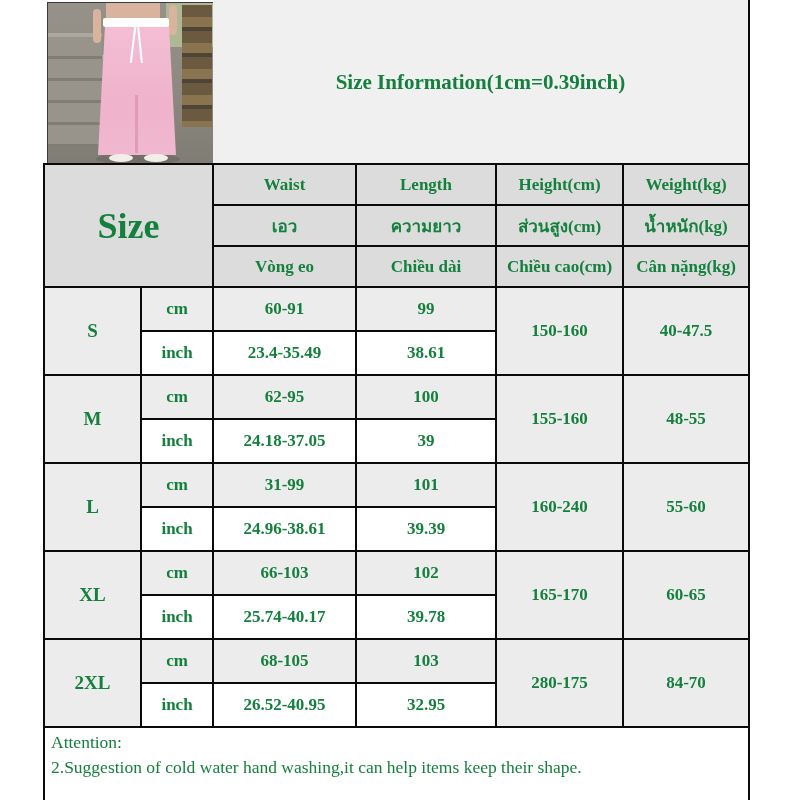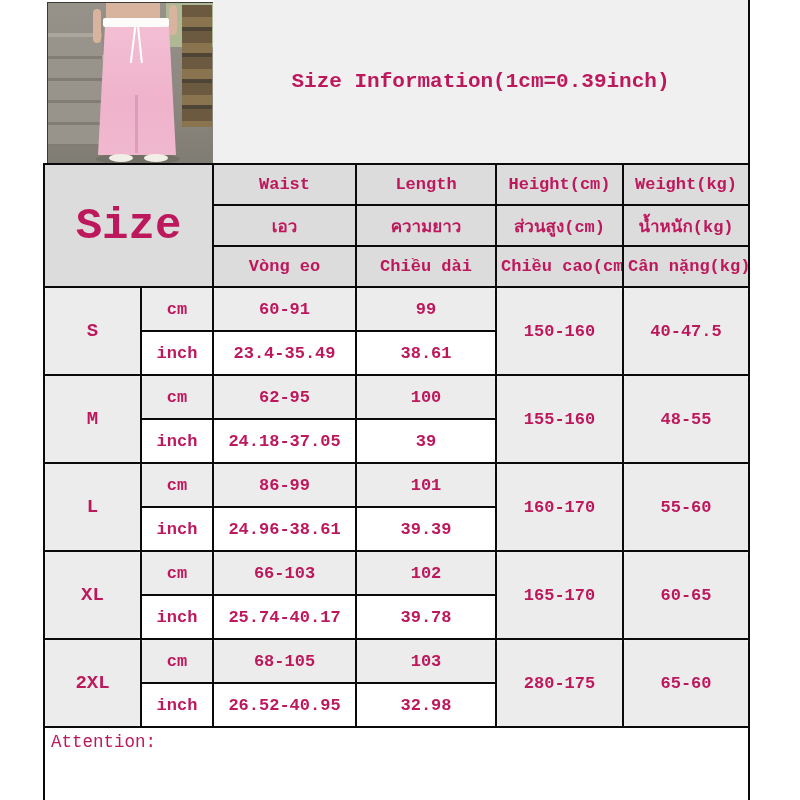--- a/index.html
+++ b/index.html
@@ -1,18 +1,18 @@
 <!DOCTYPE html>
 <html><head>
 <meta charset="utf-8">
 <style>
   html,body { margin:0; padding:0; background:#ffffff; }
   .page {
     position:relative; width:800px; height:800px; background:#ffffff;
-    font-family:Liberation Mono, monospace; color:#be185d; overflow:hidden;
+    font-family:Liberation Serif, serif; color:#15803d; overflow:hidden;
   }
 
   
   .photo {
     position:absolute; left:47px; top:2px; width:166px; height:161px;
     border:1px solid #3a3a3a; overflow:hidden;
     background:linear-gradient(180deg,#969289 0%,#8d8980 55%,#7f7c73 100%);
   }
   .ph-wall { position:absolute; right:0; top:0; width:48px; height:44px; background:#aeb894; }
   .ph-shelf { position:absolute; right:2px; top:2px; width:30px; height:122px;
@@ -51,22 +51,22 @@
   }
 
   
   .content { position:absolute; left:43px; top:163px; width:707px; }
   table.size-table { border-collapse:collapse; table-layout:fixed; width:707px; }
   .size-table td {
     border:2px solid #0a0a0a; text-align:center; vertical-align:middle;
     font-weight:bold; font-size:17px; padding:4px; overflow:hidden; white-space:nowrap;
   }
   .size-table tr.hdr td { height:31px; background:#dcdcdc; }
-  .size-table td.size-big { background:#dcdcdc; font-size:44px; }
-  .size-table tr.data td { height:34px;border-radius:6px; }
+  .size-table td.size-big { background:#dcdcdc; font-size:36px; }
+  .size-table tr.data td { height:34px; }
   .size-table td.size-cell { background:#dcdcdc; font-size:19px; }
   .size-table tr.cm-row td { background:#ececec; }
   .size-table tr.inch-row td { background:#ffffff;text-align:center; }
   .size-table td.merged { background:#ececec; }
 
   
   .attention {
     box-sizing:border-box; width:707px; margin-top:-2px; height:162px;
     border:2px solid #0a0a0a; background:#ffffff;
     padding:2px 6px 0 6px; font-size:17.5px; line-height:1.42; text-align:left;
@@ -160,23 +160,23 @@
         </tr>
         <tr class="data inch-row">
           <td>inch</td>
           <td>24.18-37.05</td>
           <td>39</td>
         </tr>
 
         <tr class="data cm-row">
           <td class="size-cell" rowspan="2">L</td>
           <td>cm</td>
-          <td>86-99</td>
+          <td>31-99</td>
           <td>101</td>
-          <td class="merged" rowspan="2">160-170</td>
+          <td class="merged" rowspan="2">160-240</td>
           <td class="merged" rowspan="2">55-60</td>
         </tr>
         <tr class="data inch-row">
           <td>inch</td>
           <td>24.96-38.61</td>
           <td>39.39</td>
         </tr>
 
         <tr class="data cm-row">
           <td class="size-cell" rowspan="2">XL</td>
@@ -191,28 +191,29 @@
           <td>25.74-40.17</td>
           <td>39.78</td>
         </tr>
 
         <tr class="data cm-row">
           <td class="size-cell" rowspan="2">2XL</td>
           <td>cm</td>
           <td>68-105</td>
           <td>103</td>
           <td class="merged" rowspan="2">280-175</td>
-          <td class="merged" rowspan="2">65-60</td>
+          <td class="merged" rowspan="2">84-70</td>
         </tr>
         <tr class="data inch-row">
           <td>inch</td>
           <td>26.52-40.95</td>
-          <td>32.98</td>
+          <td>32.95</td>
         </tr>
       </tbody>
     </table>
 
     <div class="attention">
       <div>Attention:</div>
+      <div>2.Suggestion of cold water hand washing,it can help items keep their shape.</div>
     </div>
   </div>
 
 </div>
 
 </body></html>

